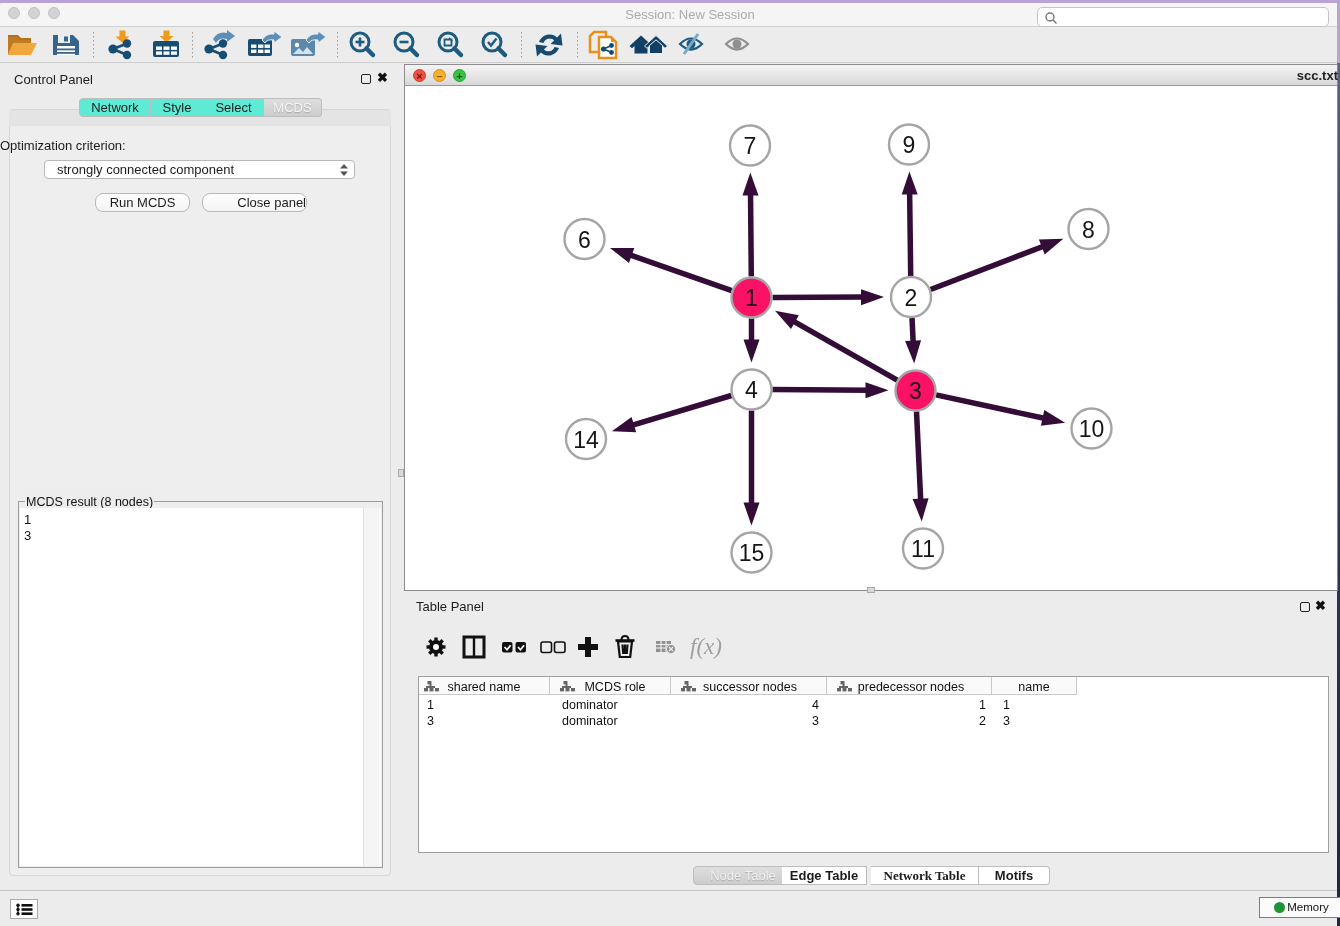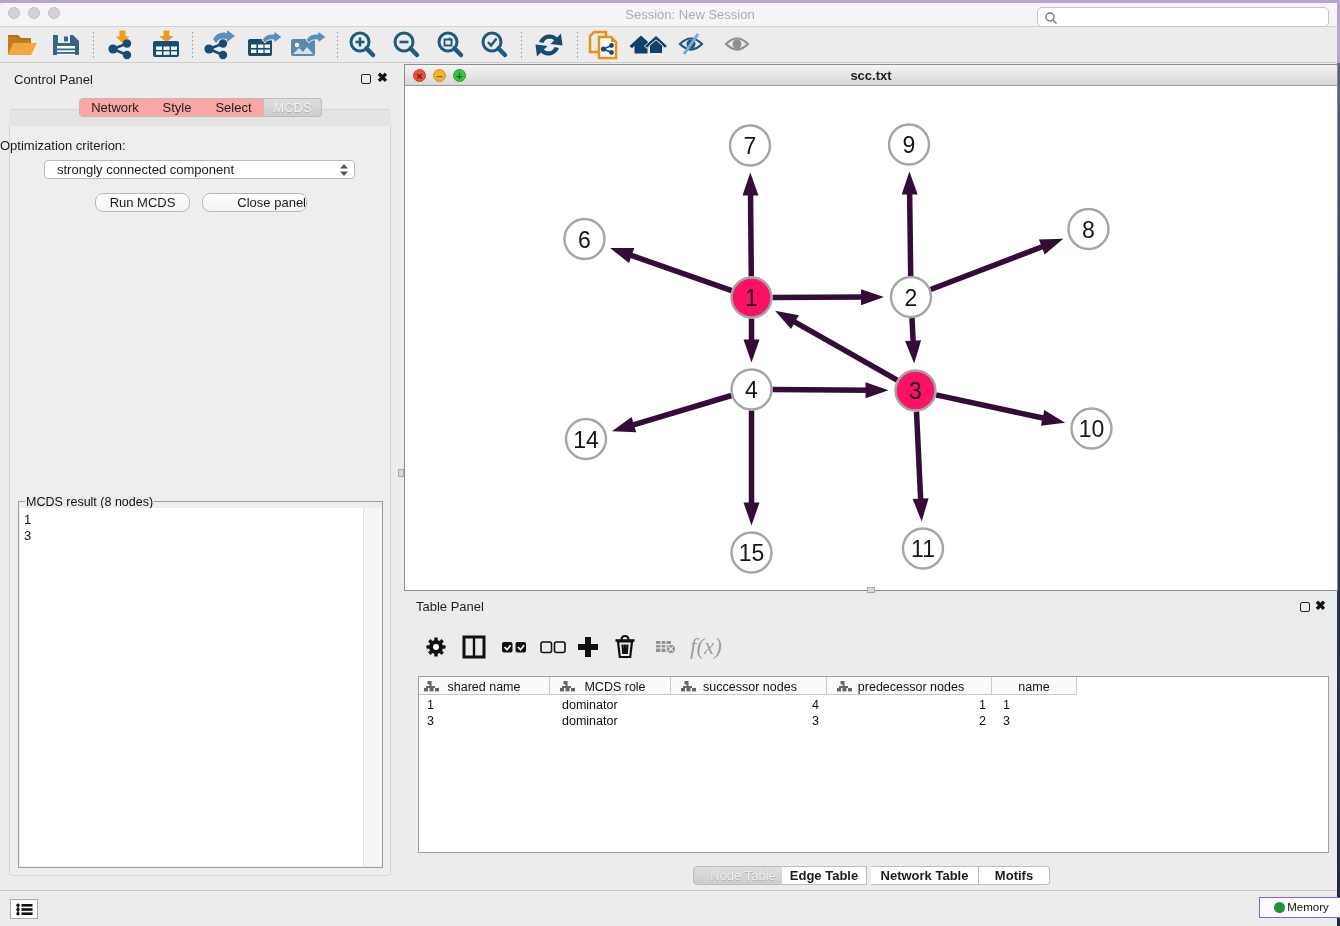--- a/index.html
+++ b/index.html
@@ -19,36 +19,36 @@
 #titleText { width:100%; text-align:center; top:7px; font-size:13px; color:#ababab;padding-left:40px; }
 
 
 #toolbar { left:0; top:27px; width:1337px; height:36px; background:#ececec; border-bottom:1px solid #cdcdcd; }
 #searchbox { left:1037px; top:7px; width:292px; height:20px; background:#fff; border:1px solid #c4c4c4; border-radius:5px; }
 
 
 #cpHeader { left:14px; top:72px; font-size:13px; color:#1d1d1d; }
 #cpFloat { left:361px; top:74px; width:10px; height:10px; border:1.5px solid #222; border-radius:2px; }
 #cpClose { left:377px; top:70px; font-size:13px; font-weight:bold; color:#111; }
-.cptab { position:absolute; top:98px; height:19px; line-height:18px; text-align:center; font-size:13px; color:#1c1c1c; background:#fca5a5; border:1px solid #bdbdbd; }
+.cptab { position:absolute; top:98px; height:19px; line-height:18px; text-align:center; font-size:13px; color:#1c1c1c; background:#5eead4; border:1px solid #bdbdbd; }
 #cpPanel { left:9px; top:109px; width:382px; height:767px; background:#eeeeee; border:1px solid #d6d6d6; border-radius:4px; }
 #cpBand { left:9px; top:110px; width:382px; height:16px; background:#e4e4e4; border-radius:4px 4px 0 0; }
 #optLabel { left:0px; top:138px; width:400px; font-size:13px; color:#1b1b1b; }
 #optSelect { left:44px; top:160px; width:311px; height:19px; background:#fff; border:1px solid #b9b9b9; border-radius:4px; font-size:13px; color:#1b1b1b; line-height:17px; padding-left:12px; }
 .btn { position:absolute; height:19px; background:linear-gradient(#ffffff,#f3f3f3); border:1px solid #b9b9b9; border-radius:8px; font-size:13px; color:#1b1b1b; text-align:center; line-height:17px; }
 #fieldset { left:18px; top:501px; width:365px; height:367px; border:1px solid #9d9d9d; }
 #fsLegend { left:25px; top:495px; background:#ececec; font-size:12.5px; color:#111; padding:0 1px; }
 #fsInner { left:20px; top:508px; width:361px; height:358px; background:#fff; }
 #fsScroll { left:363px; top:508px; width:17px; height:358px; background:#f5f5f5; border-left:1px solid #e0e0e0; }
 
 
 #netWin { left:404px; top:64px; width:934px; height:527px; border:1px solid #8c8c8c; background:#fff; }
 #netTitle { left:404px; top:64px; width:934px; height:22px; background:linear-gradient(#f4f4f4,#d8d8d8); border:1px solid #8c8c8c; border-bottom:1px solid #9a9a9a; }
 .mtl { position:absolute; top:69px; width:13px; height:13px; border-radius:50%; font-size:11px; font-weight:bold; text-align:center; line-height:12px; }
-#netTitleText { left:404px; width:934px; top:68px; text-align:center; font-size:13px; font-weight:bold; color:#222; }
+#netTitleText { left:404px; width:934px; top:68px; text-align:right; font-size:13px; font-weight:bold; color:#222; }
 
 
 #tpHeader { left:416px; top:599px; font-size:13px; color:#1d1d1d; }
 #tpFloat { left:1300px; top:602px; width:10px; height:10px; border:1.5px solid #222; border-radius:2px; }
 #tpClose { left:1315px; top:598px; font-size:13px; font-weight:bold; color:#111; }
 #tblBox { left:418px; top:676px; width:911px; height:177px; background:#fff; border:1px solid #9f9f9f; }
 
 
 .btab { position:absolute; top:866px; height:19px; line-height:18px; text-align:center; font-size:13px; font-weight:bold; color:#1c1c1c; background:#fff; border:1px solid #bdbdbd; }
 
@@ -432,21 +432,21 @@
     <text x="8" y="47.5">3</text>
     <text x="143" y="47.5">dominator</text>
     <text x="400" y="47.5" text-anchor="end">3</text>
     <text x="567" y="47.5" text-anchor="end">2</text>
     <text x="584" y="47.5">3</text>
   </g>
 </svg>
 
 <div class="abs btab" style="left:693px; width:100px; border-radius:4px 0 0 4px; background:linear-gradient(#dedede,#cdcdcd); color:#f0f0f0; text-shadow:0 1px 1px #aaa; font-weight:normal;">Node Table</div>
 <div class="abs btab" style="left:782px; width:85px; border-left:none;">Edge Table</div>
-<div class="abs btab" style="left:871px; width:108px; border-left:none;">Network Table</div>
+<div class="abs btab" style="left:871px; width:108px; border-left:none;font-family:Liberation Serif, serif;">Network Table</div>
 <div class="abs btab" style="left:979px; width:71px; border-left:none; border-radius:0 4px 4px 0;">Motifs</div>
 
 <div class="abs" id="statusbar"></div>
 <div class="abs" id="listBtn">
   <svg style="position:absolute; left:5px; top:3px;" width="17" height="13" viewBox="0 0 17 13">
     <g fill="#111">
         <circle cx="2" cy="2.2" r="1.7"></circle>
         <circle cx="2" cy="6.5" r="1.7"></circle>
         <circle cx="2" cy="10.8" r="1.7"></circle>
     <rect x="5.5" y="1" width="11" height="2.6"></rect>

